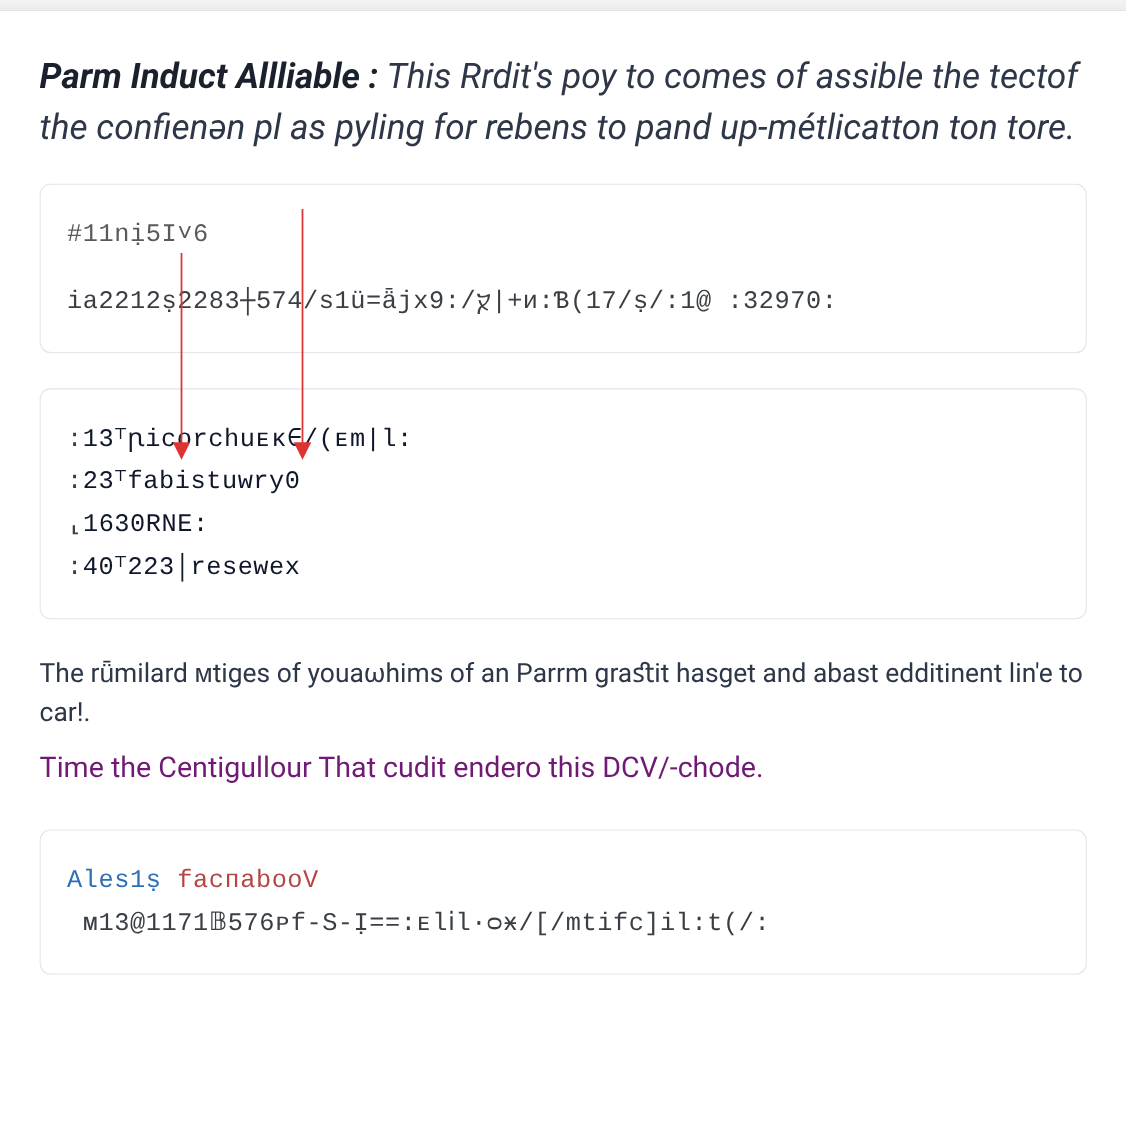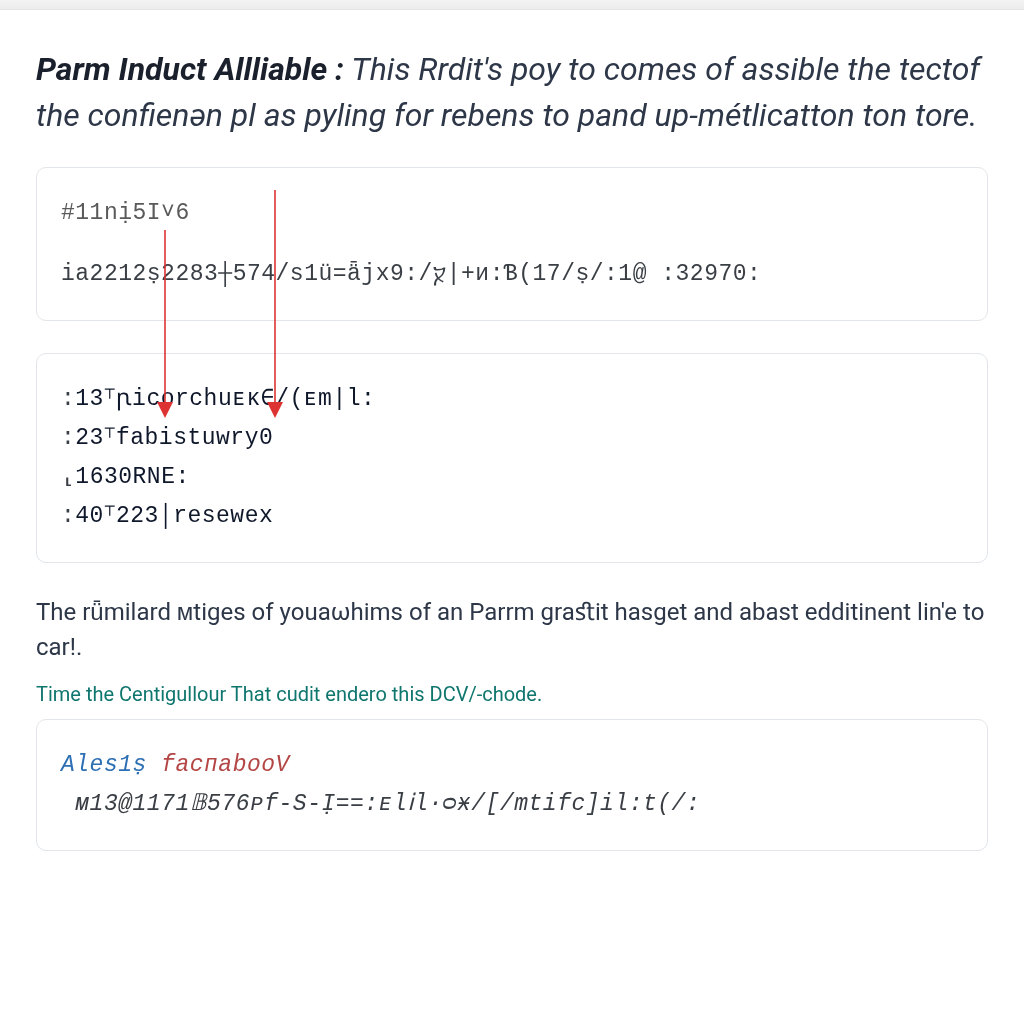--- a/index.html
+++ b/index.html
@@ -46,24 +46,24 @@
   .cb2 .kw { color: #0f172a; }
   .c-blue { color: #2d6fb3; }
   .c-red  { color: #b54646; }
   .mid-para {
     font-size: 24px;
     line-height: 1.45;
     color: #2d3748;
     margin-bottom: 14px;
   }
   .sub-para {
-    font-size: 20px;
+    font-size: 26px;
     line-height: 1.5;
-    color: #0f766e;
-    margin-bottom: 10px;
+    color: #701a75;
+    margin-bottom: 36px;
   }
   .arrow {
     position: absolute;
     pointer-events: none;
     z-index: 5;
   }
 </style>
 </head>
 <body>
 
@@ -95,18 +95,18 @@
     </defs>
 
     <line x1="165" y1="220" x2="165" y2="400" stroke="#d33" stroke-width="1.6" marker-end="url(#ah)"></line>
 
     <line x1="275" y1="180" x2="275" y2="400" stroke="#d33" stroke-width="1.6" marker-end="url(#ah)"></line>
   </svg>
 
   <p class="mid-para">The rǖmilard ᴍtiges of youaωhims of an Parrm graﬆit hasget and abast edditinent lin'e to car!.</p>
   <p class="sub-para">Time the Centigullour That cudit endero this DCV/-chode.</p>
 
-  <div class="codeblock cb3" style="margin-bottom:0;font-style:italic;">
+  <div class="codeblock cb3" style="margin-bottom:0;">
     <div class="line"><span class="c-blue">Ales1ṣ</span><span class="c-red"> facᴨabooV</span></div>
     <div class="line"> ᴍ13@1171𝔹576ᴘf-S-Ị==:ᴇlⅰl·ᴑӿ/[/mtifc]il:t(/:</div>
   </div>
 
 </div>
 
 </body></html>

